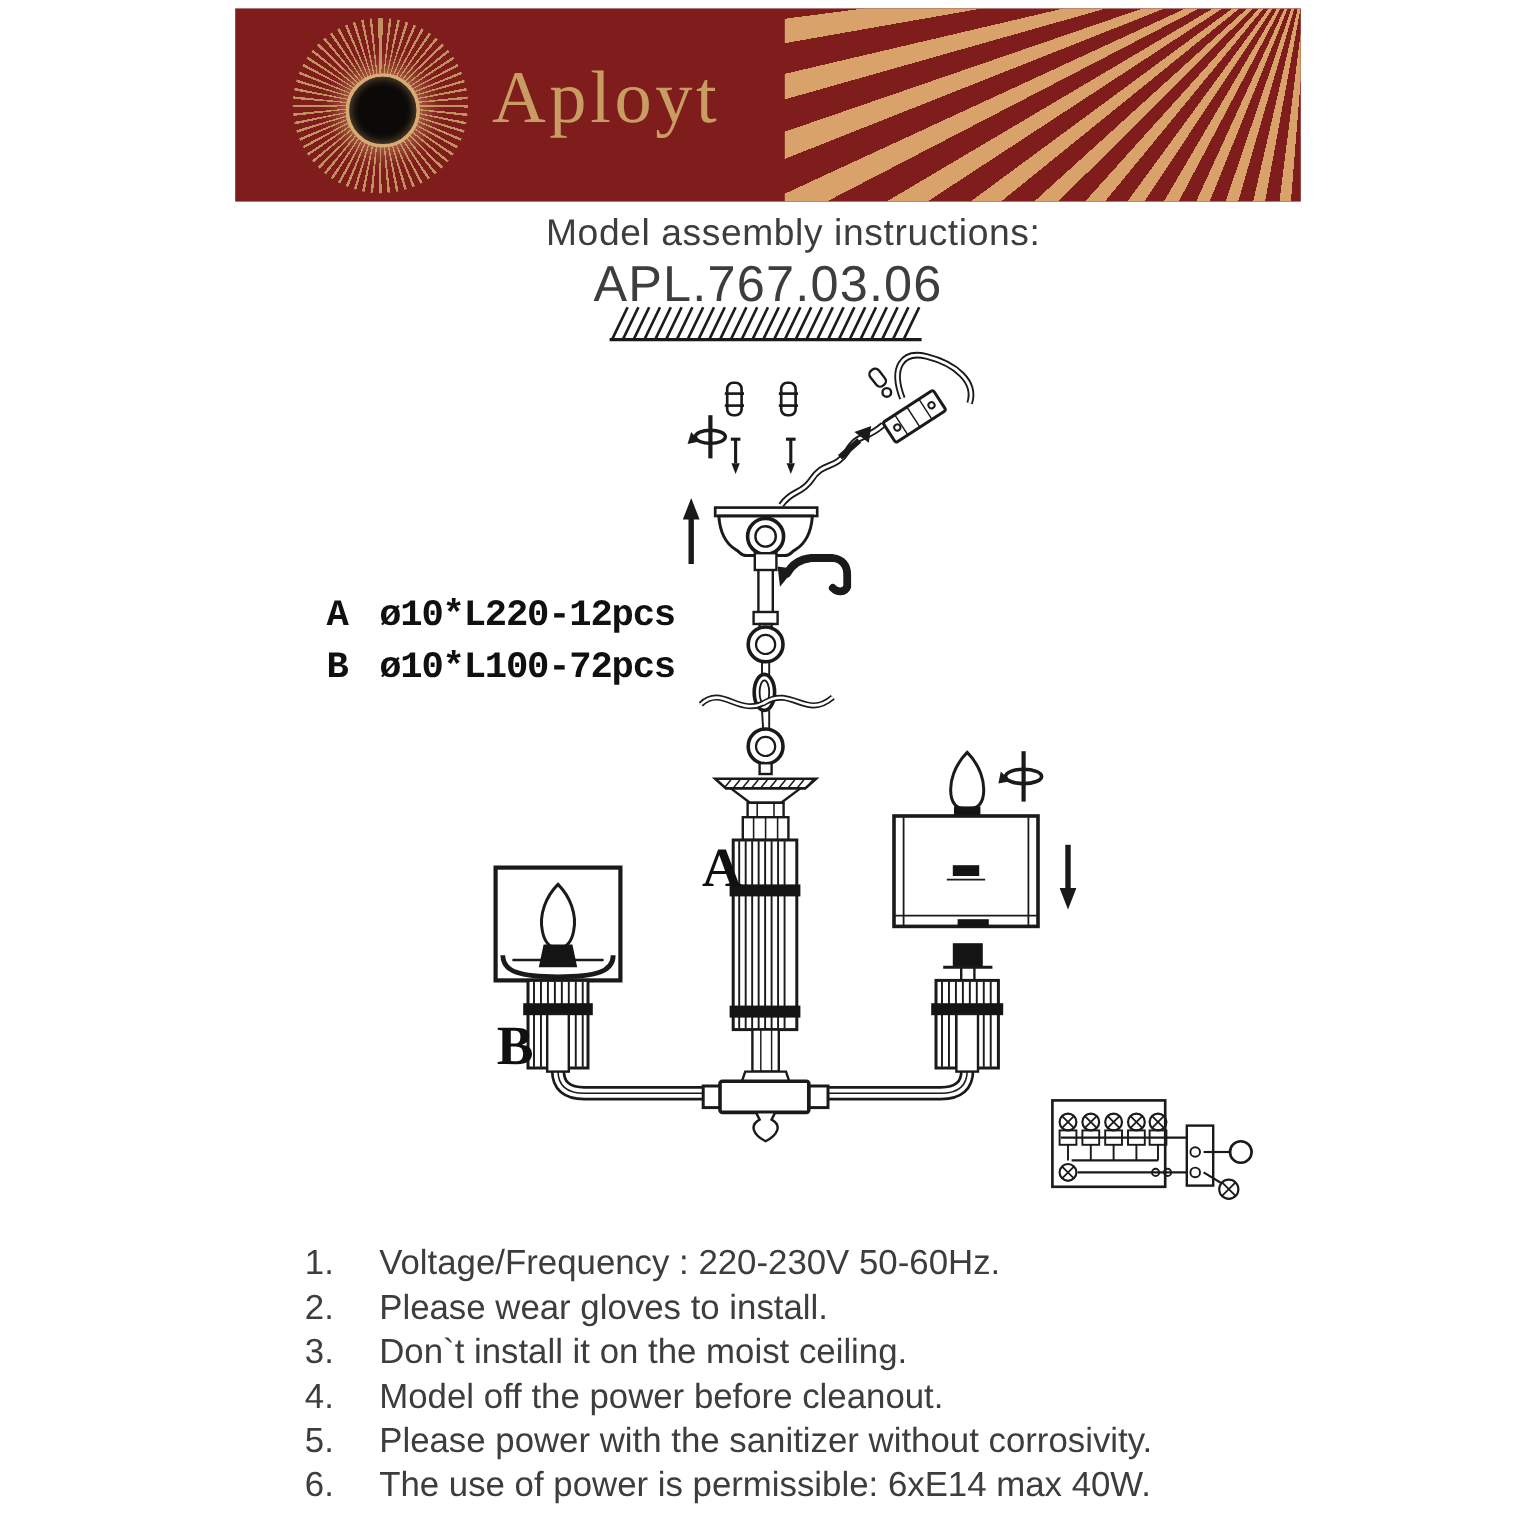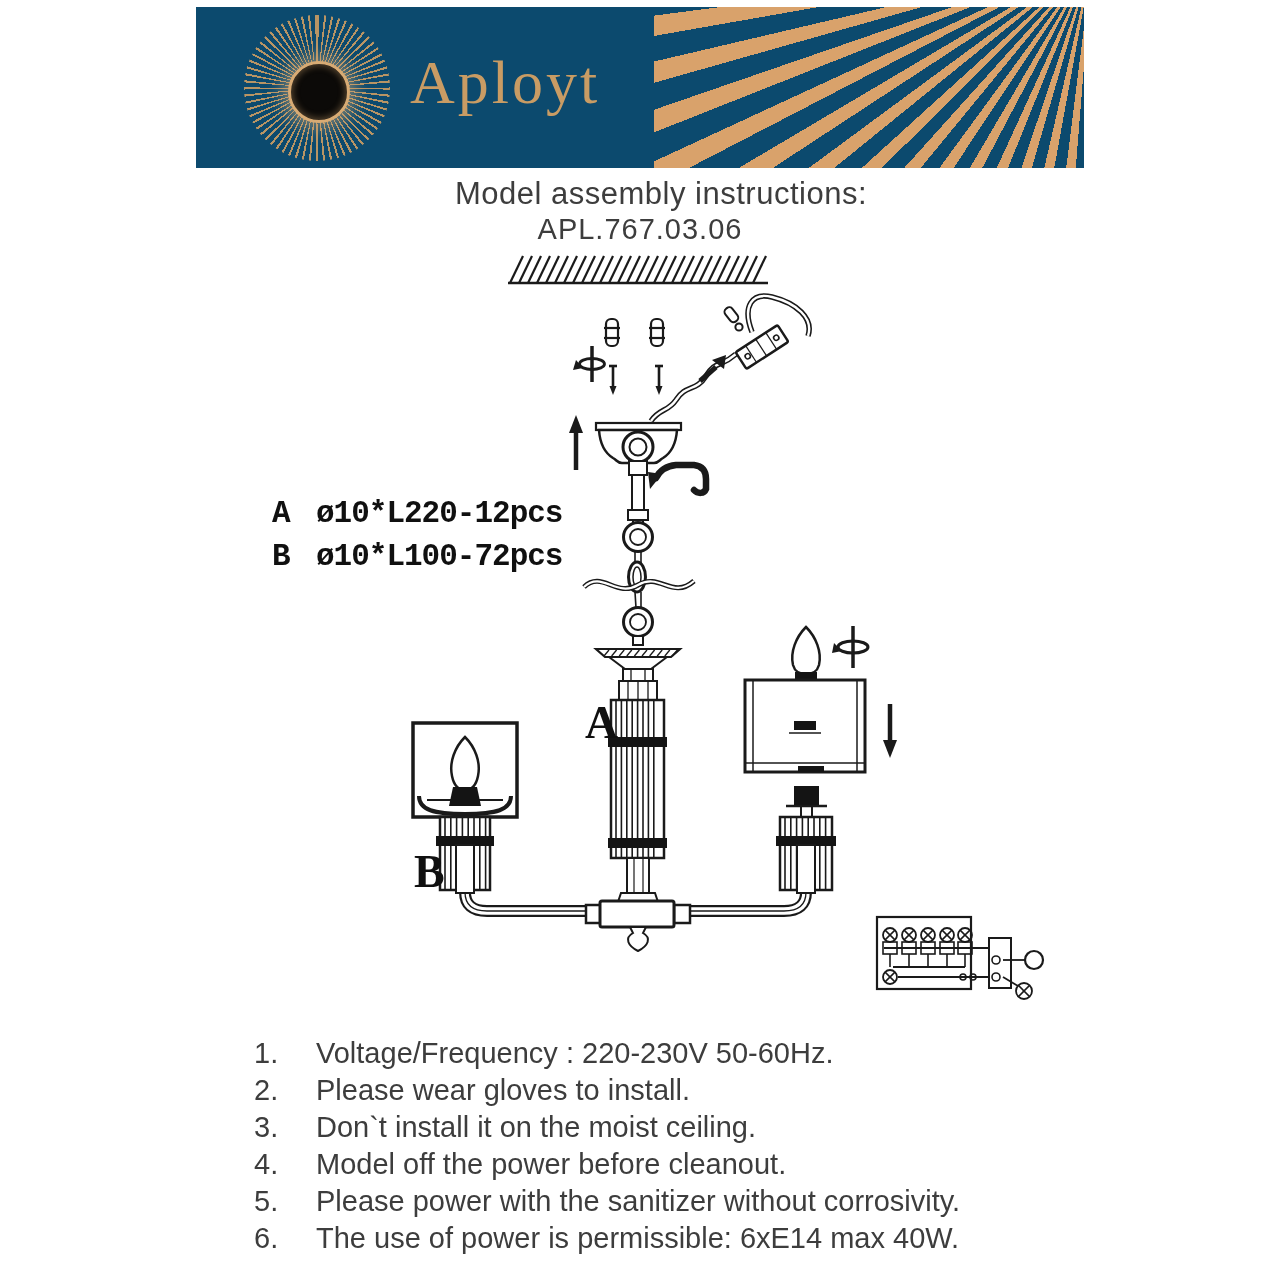--- a/index.html
+++ b/index.html
@@ -1,38 +1,38 @@
 <!DOCTYPE html>
 <html><head>
 <meta charset="utf-8">
 <style>
   html,body{margin:0;padding:0;}
   body{width:1280px;height:1280px;position:relative;background:#ffffff;
        font-family:"Liberation Sans",sans-serif;overflow:hidden;}
 
   
   .banner{position:absolute;left:196px;top:7px;width:888px;height:161px;
-          background:#0c4a6e;overflow:hidden;}
+          background:#7f1d1d;overflow:hidden;}
   .logo-rays{position:absolute;left:48px;top:8px;width:146px;height:146px;border-radius:50%;
     background:repeating-conic-gradient(#c89b63 0deg 1.7deg, transparent 1.7deg 5.6deg);
     opacity:.92;}
   .logo-core{position:absolute;left:92px;top:54px;width:56px;height:56px;border-radius:50%;
     background:#0c0a08;border:3px solid #d8ab74;
     box-shadow:0 0 16px 6px rgba(216,171,116,.55), inset 0 0 6px 2px rgba(216,171,116,.35);}
   .brand{position:absolute;left:214px;top:40px;font-family:"Liberation Serif",serif;
     font-size:62px;font-weight:400;color:#c99c64;letter-spacing:3px;}
   .corner-rays{position:absolute;right:0;top:0;width:430px;height:161px;
     background:repeating-conic-gradient(from 135deg at 102% -30%,
       transparent 0deg 3.2deg, #d9a26b 3.2deg 5.8deg);}
 
   
   .title{position:absolute;left:0;top:176px;width:1280px;text-align:center;
     font-size:31px;color:#3d3d3d;font-weight:500;letter-spacing:.5px;margin-left:21px;}
   .model{position:absolute;left:0;top:213px;width:1280px;text-align:center;
-    font-size:29px;color:#3d3d3d;font-weight:500;letter-spacing:1px;}
+    font-size:42px;color:#3d3d3d;font-weight:500;letter-spacing:1px;}
 
   
   .parts{position:absolute;left:272px;top:492px;font-family:"Liberation Mono",monospace;
     font-weight:bold;color:#101010;font-size:31px;}
   .parts .row{display:flex;height:43px;align-items:center;}
   .parts .lbl{width:44px;}
   .parts .spec{letter-spacing:-1px;}
 
   
   .diag-label{position:absolute;font-family:"Liberation Serif",serif;font-weight:bold;

